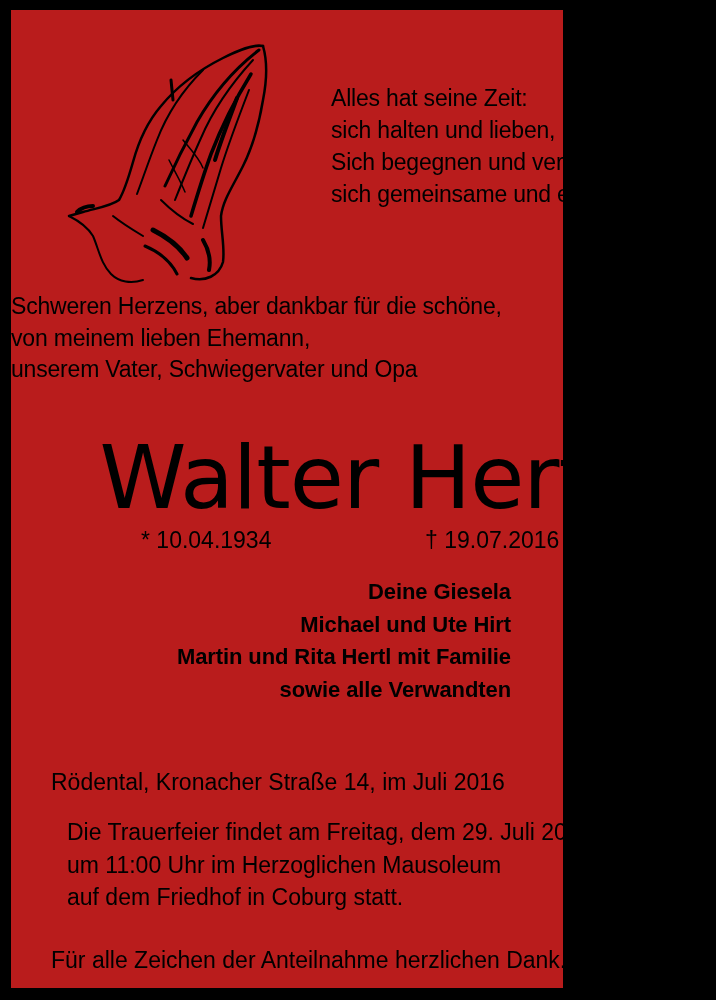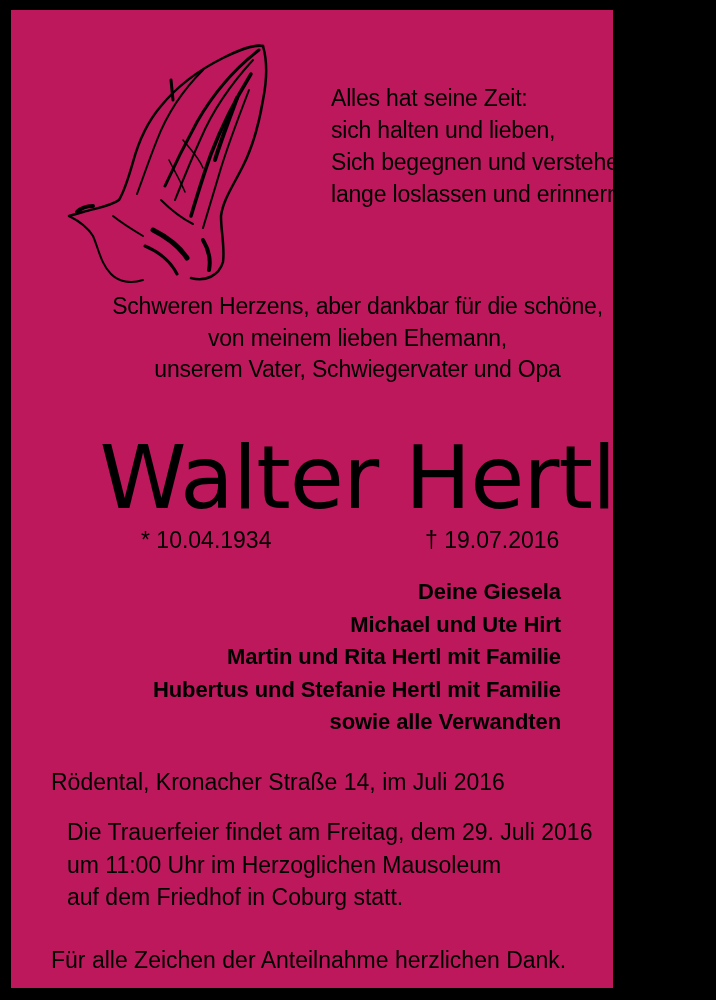--- a/index.html
+++ b/index.html
@@ -1,29 +1,29 @@
 <!DOCTYPE html>
 <html><head>
 <meta charset="utf-8">
 <style>
   html, body { margin: 0; padding: 0; background: #000; }
   body { width: 716px; height: 1000px; position: relative; overflow: hidden; }
   .frame {
-    position: absolute; left: 11px; top: 10px; width: 602px; height: 978px;
-    background: #be185d; color: #000;
+    position: absolute; left: 11px; top: 10px; width: 552px; height: 978px;
+    background: #b91c1c; color: #000;
     font-family: "Liberation Sans", "DejaVu Sans", sans-serif;
   }
   .hands { position: absolute; left: 42px; top: 30px; width: 220px; height: 250px; }
   .poem {
     position: absolute; left: 320px; top: 72px;
     font-size: 23px; line-height: 32px; letter-spacing: -0.2px;
   }
   .poem div { white-space: nowrap; }
   .intro {
-    position: absolute; left: 0; width: 693px; top: 281px; text-align: center;
+    position: absolute; left: 0; width: 693px; top: 281px; text-align: left;
     font-size: 23px; line-height: 31.5px; letter-spacing: -0.2px;
   }
   .name {
     position: absolute; left: 0; width: 693px; top: 418px; text-align: center;
     font-size: 88px; line-height: 100px; letter-spacing: -1px;
     font-family: "DejaVu Sans", sans-serif; font-weight: normal;
   }
   .birth { position: absolute; left: 130px; top: 515px; font-size: 23px; line-height: 30px; }
   .death { position: absolute; left: 414px; top: 515px; font-size: 23px; line-height: 30px; }
   .family {
@@ -66,38 +66,37 @@
         <path d="M130 100 C138 110 146 118 150 128" stroke-width="1.5"></path>
         <path d="M116 120 C122 132 128 142 132 152" stroke-width="1.5"></path>
       </g>
     </svg>
   </div>
 
   <div class="poem">
     <div>Alles hat seine Zeit:</div>
     <div>sich halten und lieben,</div>
     <div>Sich begegnen und verstehen,</div>
-    <div>lange loslassen und erinnern.</div>
+    <div>sich gemeinsame und erinnern.</div>
   </div>
 
   <div class="intro">
     <div>Schweren Herzens, aber dankbar für die schöne,</div>
     <div>von meinem lieben Ehemann,</div>
     <div>unserem Vater, Schwiegervater und Opa</div>
   </div>
 
   <div class="name">Walter Hertl</div>
   <div class="birth">* 10.04.1934</div>
   <div class="death">† 19.07.2016</div>
 
   <div class="family">
     <div>Deine Giesela</div>
     <div>Michael und Ute Hirt</div>
     <div>Martin und Rita Hertl mit Familie</div>
-    <div>Hubertus und Stefanie Hertl mit Familie</div>
     <div>sowie alle Verwandten</div>
   </div>
 
   <div class="place">Rödental, Kronacher Straße 14, im Juli 2016</div>
 
   <div class="service">
     <div>Die Trauerfeier findet am Freitag, dem 29. Juli 2016</div>
     <div>um 11:00 Uhr im Herzoglichen Mausoleum</div>
     <div>auf dem Friedhof in Coburg statt.</div>
   </div>

